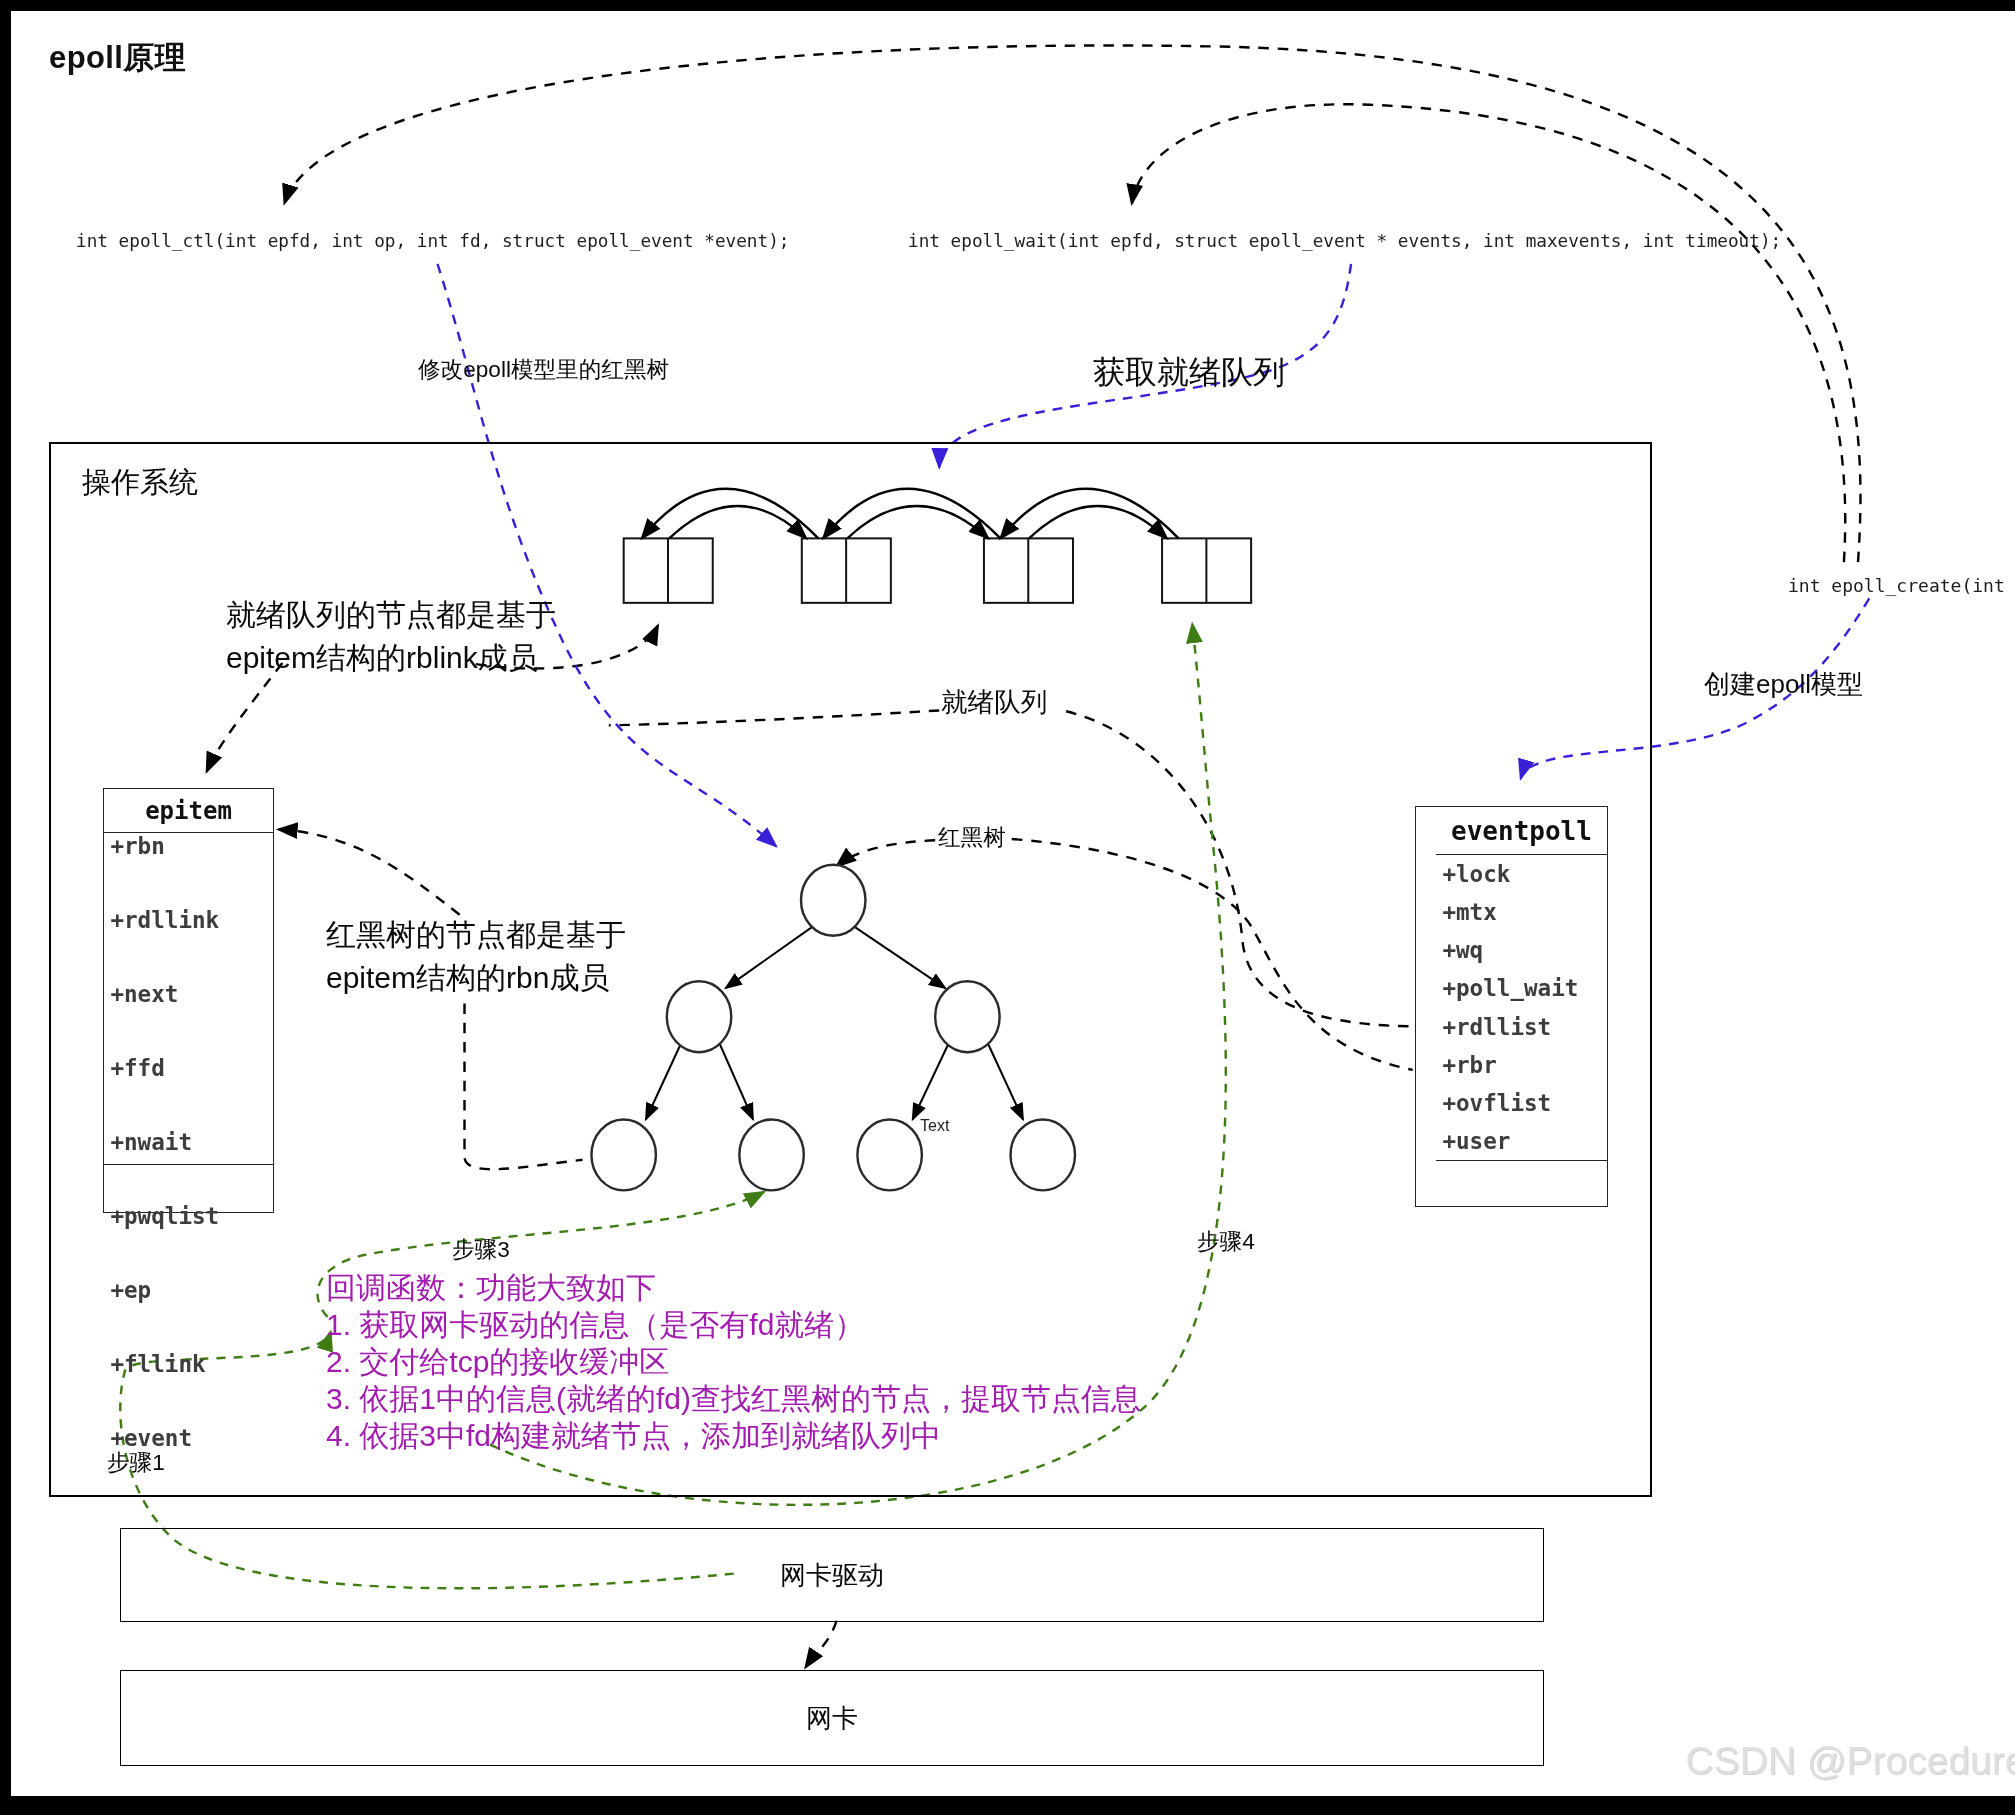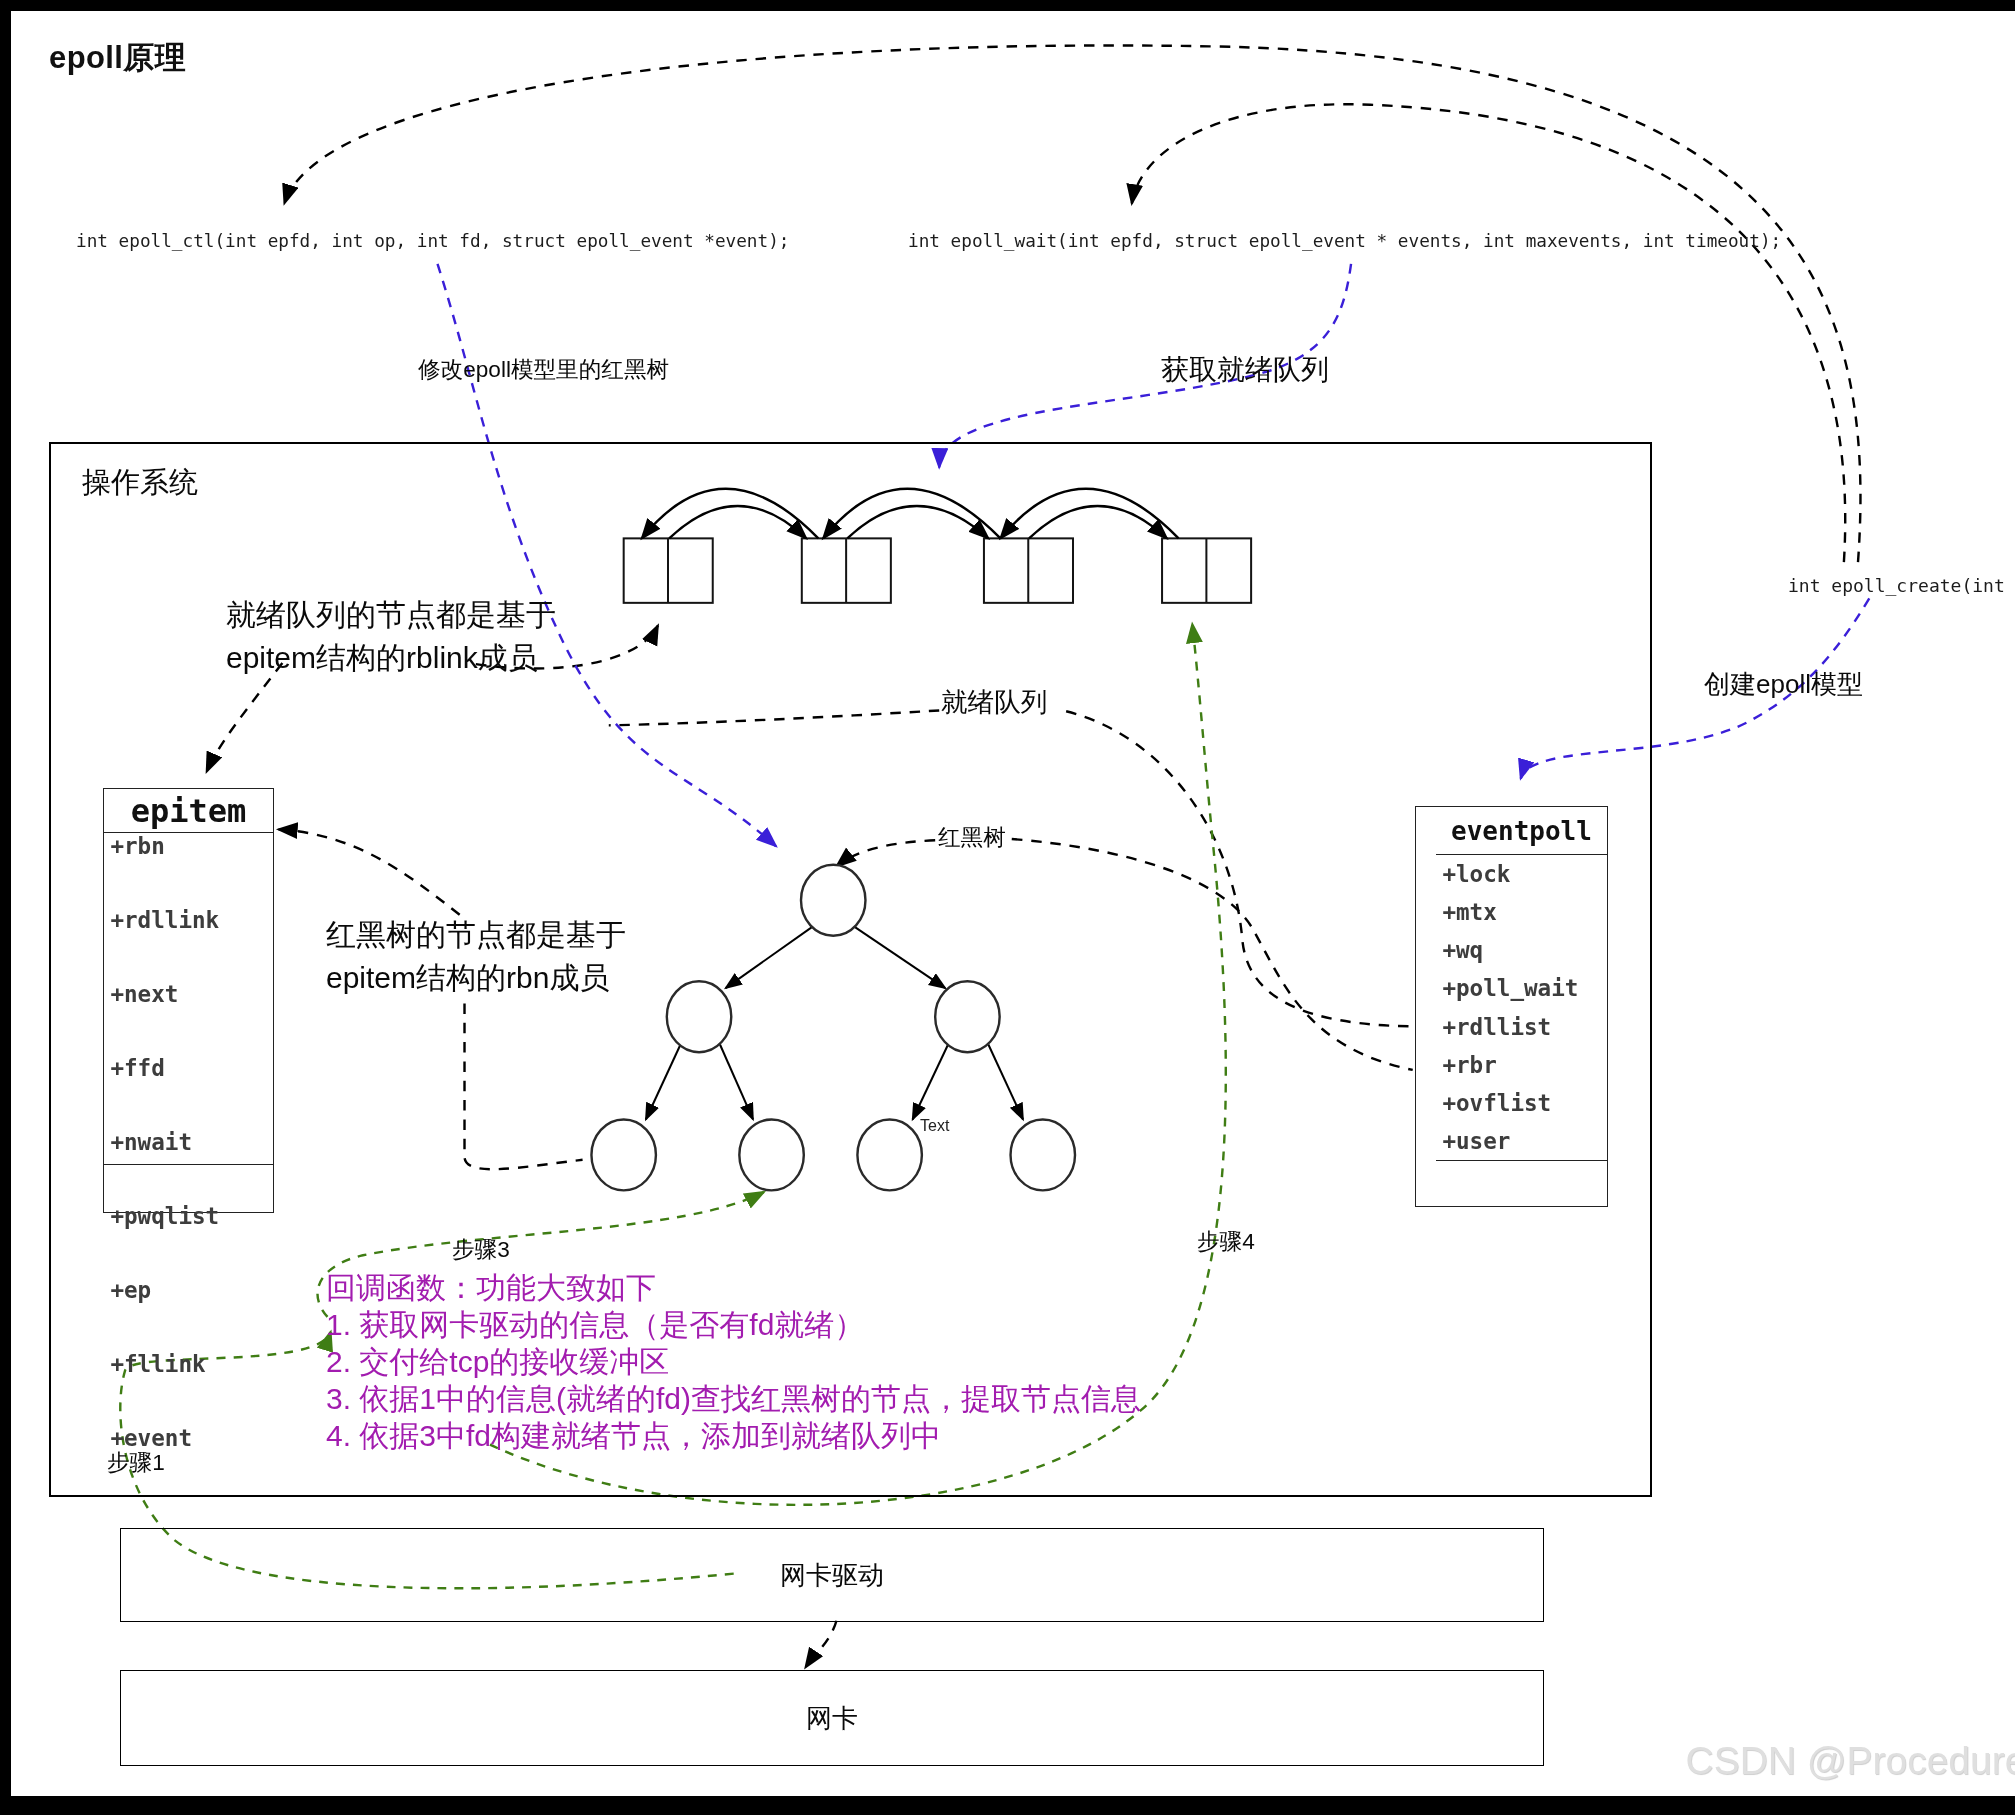--- a/index.html
+++ b/index.html
@@ -12,21 +12,21 @@
   .sig{font-family:"DejaVu Sans Mono","Liberation Mono",monospace;font-size:17.7px;color:#1c1c1c;white-space:nowrap;}
   .cn{white-space:nowrap;color:#0a0a0a;}
   .osbox{left:49px;top:442px;width:1599px;height:1051px;border:2px solid #000;}
   .oslabel{left:82px;top:463px;font-size:29px;}
   .structbox{border:1.6px solid #222;background:#fff;font-family:"DejaVu Sans Mono","Liberation Mono",monospace;}
   .structbox .hdr{border-bottom:1.6px solid #222;display:flex;align-items:center;justify-content:center;
                   font-weight:700;color:#111;}
   .structbox .flds{border-bottom:1.6px solid #222;display:flex;flex-direction:column;justify-content:space-around;
                    padding-left:6.4px;font-weight:700;color:#3d3d3d;}
   .epitem{left:103px;top:788px;width:169px;height:423px;}
-  .epitem .hdr{height:43px;font-size:32px;}
+  .epitem .hdr{height:43px;font-size:24px;}
   .epitem .flds{height:331px;font-size:22.6px;gap:48px;}
   .eventpoll{left:1415px;top:806px;width:171px;height:399px;padding-left:20px;}
   .eventpoll .hdr{height:47px;font-size:26px;}
   .eventpoll .flds{height:305px;font-size:22.6px;}
   .hwbox{border:1.6px solid #000;display:flex;align-items:center;justify-content:center;font-size:26px;}
   .nicdrv{left:120px;top:1528px;width:1422px;height:92px;}
   .nic{left:120px;top:1670px;width:1422px;height:94px;}
   .callback{left:326px;top:1269px;font-size:30px;line-height:37px;color:#a21caf;white-space:nowrap;}
   .note{font-size:30px;line-height:43px;color:#0a0a0a;white-space:nowrap;}
   .step{font-size:22.6px;color:#0a0a0a;}
@@ -162,21 +162,21 @@
     <span class="cn">网卡驱动</span>
   </div>
 
   <div class="abs title">epoll原理</div>
 
   <div class="abs sig" style="left:76px;top:231px;">int epoll_ctl(int epfd, int op, int fd, struct epoll_event *event);</div>
   <div class="abs sig" style="left:908px;top:231px;">int epoll_wait(int epfd, struct epoll_event * events, int maxevents, int timeout);</div>
   <div class="abs sig" style="left:1788px;top:575px;font-size:18px;">int epoll_create(int size);</div>
 
   <div class="abs cn" style="left:418px;top:354px;font-size:22.6px;">修改epoll模型里的红黑树</div>
-  <div class="abs cn" style="left:1161px;top:351px;font-size:28px;">获取就绪队列</div>
+  <div class="abs cn" style="left:1093px;top:351px;font-size:32px;">获取就绪队列</div>
   <div class="abs cn" style="left:1704px;top:667px;font-size:26px;">创建epoll模型</div>
   <div class="abs cn" style="left:941px;top:684px;font-size:26.6px;">就绪队列</div>
   <div class="abs cn" style="left:938px;top:822px;font-size:22.6px;">红黑树</div>
 
   <div class="abs note" style="left:226px;top:593px;">
     <div>就绪队列的节点都是基于</div>
     <div>epitem结构的rblink成员</div>
   </div>
   <div class="abs note" style="left:326px;top:913px;">
     <div>红黑树的节点都是基于</div>

